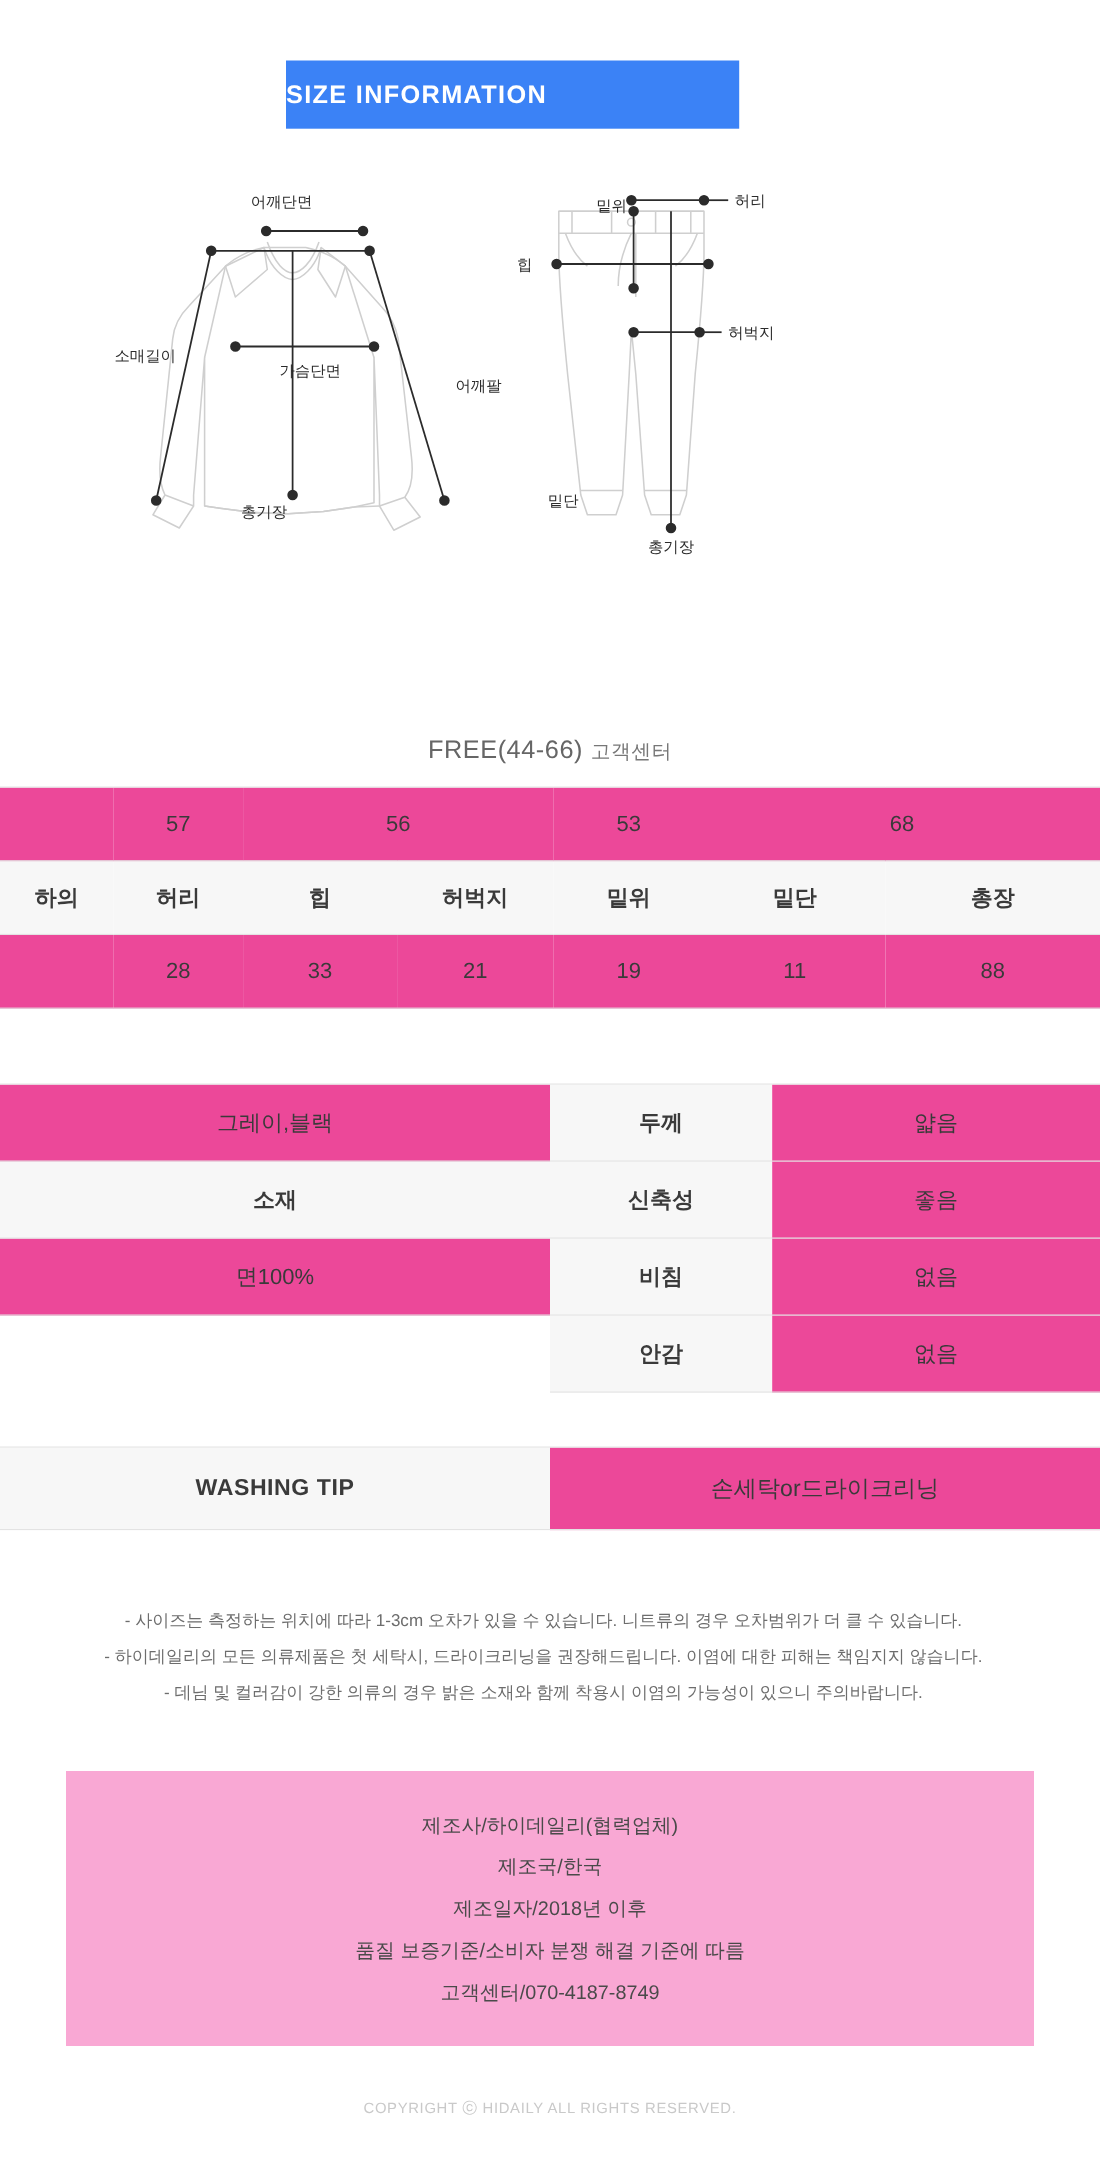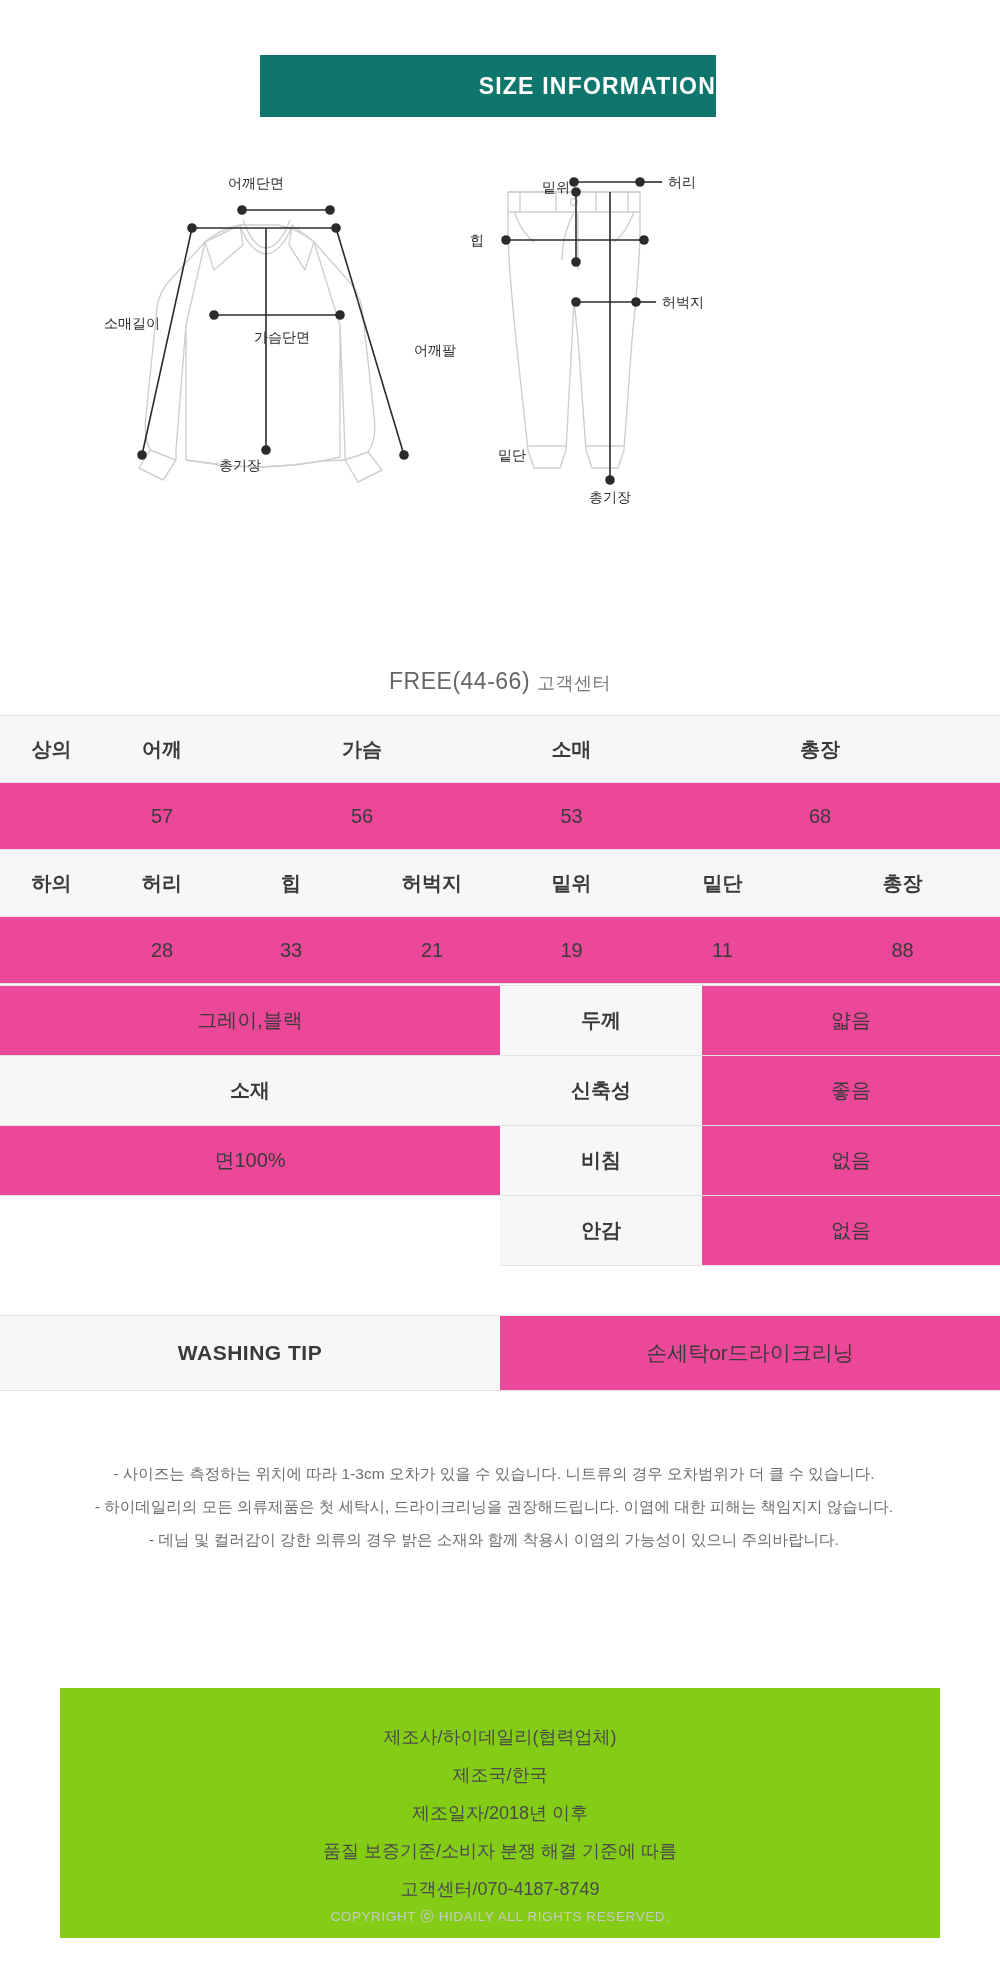--- a/index.html
+++ b/index.html
@@ -19,26 +19,26 @@
     width: 1000px;
     height: 1970px;
     overflow: hidden;
   }
 
   
   .banner {
     position: absolute;
     left: 260px;
     top: 55px;
-    width: 456px;
+    width: 412px;
     height: 62px;
-    background: #0f766e;
+    background: #3b82f6;
     display: flex;
     align-items: center;
-    justify-content: flex-end;
+    justify-content: flex-start;
   }
   .banner-text {
     color: #ffffff;
     font-size: 23px;
     font-weight: bold;
     letter-spacing: 1.2px;
   }
 
   
   .diagram {
@@ -120,24 +120,24 @@
     margin: 0 12px 8px 0;
     font-size: 15.5px;
     color: #6d6d6d;
     line-height: 1.6;
   }
 
   
   .maker {
     position: absolute;
     left: 60px;
-    top: 1688px;
+    top: 1610px;
     width: 880px;
     height: 250px;
-    background: #84cc16;
+    background: #f9a8d4;
     display: flex;
     flex-direction: column;
     align-items: center;
     justify-content: center;
   }
   .maker p {
     margin: 0 0 14px 0;
     font-size: 18px;
     color: #4a4a4a;
   }
@@ -295,27 +295,20 @@
       <col style="width:103px">
         <col style="width:118px">
         <col style="width:140px">
       <col style="width:142px">
         <col style="width:137px">
         <col style="width:165px">
         <col style="width:195px">
     </colgroup>
     <tbody>
       <tr>
-        <td class="head">상의</td>
-        <td class="head">어깨</td>
-        <td class="head" colspan="2">가슴</td>
-        <td class="head">소매</td>
-        <td class="head" colspan="2">총장</td>
-      </tr>
-      <tr>
         <td class="val"></td>
         <td class="val">57</td>
         <td class="val" colspan="2">56</td>
         <td class="val">53</td>
         <td class="val" colspan="2">68</td>
       </tr>
       <tr>
         <td class="head">하의</td>
         <td class="head">허리</td>
         <td class="head">힙</td>

